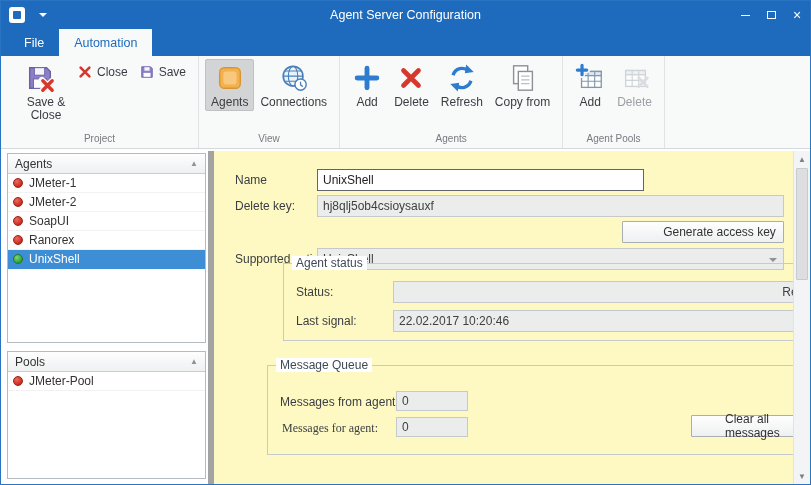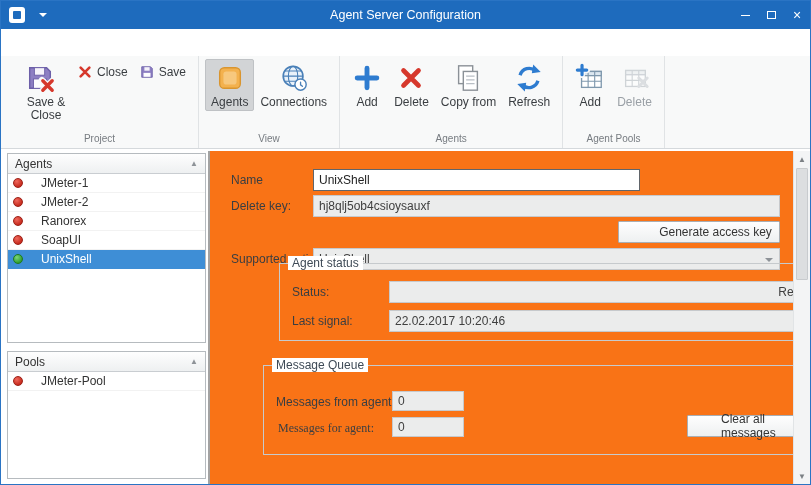--- a/index.html
+++ b/index.html
@@ -35,28 +35,28 @@
   .bigbtn.disabled .lbl { color:#9aa0a6; }
   .icon32 svg { display:block; }
   .smallcol { display:flex; flex-direction:row; gap:3px; margin-left:2px; margin-top:4px; }
   .smallbtn { display:flex; align-items:center; gap:5px; padding:2px 6px 2px 3px; font-size:12px; color:#3a3e42; border-radius:2px; }
   .icon16 svg { display:block; }
 
   
   .listbox { position:absolute; background:#fff; border:1px solid #b6bbbf; overflow:hidden; }
   .list-header { height:20px; background:linear-gradient(#fefefe,#eef0f1); border-bottom:1px solid #c9cdd1; display:flex; align-items:center; padding:0 7px; color:#333; }
   .sort-asc { margin-left:auto; font-size:8px; color:#8e9398; }
-  .listrow { height:19px; display:flex; align-items:center; gap:18px; padding-left:5px; border-bottom:1px solid #f2f2f2; color:#333; }
+  .listrow { height:19px; display:flex; align-items:center; gap:6px; padding-left:5px; border-bottom:1px solid #f2f2f2; color:#333; }
   .listrow.selected { background:#3e8ed6; color:#fff; border-bottom-color:#3e8ed6; }
   .dot { width:10px; height:10px; border-radius:50%; flex:none; }
   .dot.offline { background:radial-gradient(circle at 35% 30%, #f0685c, #c62b1e 72%); border:1px solid #9c2117; }
   .dot.online { background:radial-gradient(circle at 35% 30%, #7bd67b, #2f9e2f 72%); border:1px solid #1f7a1f; }
 
   
-  .formpanel { position:absolute; left:207px; top:150px; width:585px; height:333px; background:#f97316; border-left:2px solid #a3a3a3; }
+  .formpanel { position:absolute; left:207px; top:150px; width:585px; height:333px; background:#fef9c3; border-left:6px solid #a3a3a3; }
   .flabel { position:absolute; font-size:12px; color:#3a3e42; line-height:14px; white-space:nowrap; }
   .tbox { position:absolute; height:22px; background:#fff; border:1px solid #61656a; display:flex; align-items:center; padding:0 5px; font-size:12px; color:#222; }
   .tbox.readonly { background:#ebecec; border:1px solid #c6c9cc; color:#404040; }
   .tbox .val { overflow:hidden; white-space:nowrap; }
   .combo-arrow { position:absolute; right:6px; top:9px; width:0; height:0; border-left:4px solid transparent; border-right:4px solid transparent; border-top:4px solid #8d9297; }
   .btn { position:absolute; height:22px; background:linear-gradient(#fefefe,#eef0f1); border:1px solid #a9aeb3; border-radius:1px; display:flex; align-items:center; justify-content:center; font-size:12px; color:#333;padding-left:33px; }
   .groupbox { position:absolute; border:1px solid #c6cacd; }
   .gtitle { position:absolute; top:-8px; left:8px; background:#fff; padding:0 4px; font-size:12px; color:#3e4a56; }
 
   
@@ -83,20 +83,24 @@
         </div>
       <div class="win-btn">
           <span class="max-glyph"></span>
         </div>
       <div class="win-btn">
           <span class="close-glyph">×</span>
         </div>
     </div>
   </div>
 
+  <div class="tabstrip">
+    <div class="tab">File</div>
+    <div class="tab active">Automation</div>
+  </div>
 
   <div class="ribbon">
 
     <div class="rgroup">
       <div class="rgroup-content">
         <div class="bigbtn">
           <span class="icon32">
             <svg viewBox="0 0 32 32" width="30" height="30">
               <path d="M5 5 h18 l4 4 v18 h-22 z" fill="#8d7fc3" stroke="#6c5fa8" stroke-width="1.5"></path>
               <rect x="10" y="5" width="11" height="8" fill="#f5f3fa" stroke="#6c5fa8"></rect>
@@ -172,37 +176,37 @@
           <span class="icon32">
             <svg viewBox="0 0 32 32" width="30" height="30">
               <path d="M8 8 L24 24 M24 8 L8 24" stroke="#d6382c" stroke-width="5" stroke-linecap="round"></path>
             </svg>
           </span>
           <span class="lbl">Delete</span>
         </div>
         <div class="bigbtn">
           <span class="icon32">
             <svg viewBox="0 0 32 32" width="30" height="30">
-              <rect x="6" y="3" width="15" height="19" fill="#fff" stroke="#8b9197" stroke-width="1.5"></rect>
-              <rect x="11" y="9" width="15" height="20" fill="#fff" stroke="#8b9197" stroke-width="1.5"></rect>
-              <path d="M14 14 h9 M14 18 h9 M14 22 h9" stroke="#b9bfc5" stroke-width="1.3"></path>
-            </svg>
-          </span>
-          <span class="lbl">Copy from</span>
-        </div>
-        <div class="bigbtn">
-          <span class="icon32">
-            <svg viewBox="0 0 32 32" width="30" height="30">
               <path d="M6.5 13 A10 10 0 0 1 23 8.5" fill="none" stroke="#2e7cd0" stroke-width="3.6"></path>
               <polygon points="20.5,1.5 28.5,9.5 19,11" fill="#2e7cd0"></polygon>
               <path d="M25.5 19 A10 10 0 0 1 9 23.5" fill="none" stroke="#2e7cd0" stroke-width="3.6"></path>
               <polygon points="11.5,30.5 3.5,22.5 13,21" fill="#2e7cd0"></polygon>
             </svg>
           </span>
           <span class="lbl">Refresh</span>
+        </div>
+        <div class="bigbtn">
+          <span class="icon32">
+            <svg viewBox="0 0 32 32" width="30" height="30">
+              <rect x="6" y="3" width="15" height="19" fill="#fff" stroke="#8b9197" stroke-width="1.5"></rect>
+              <rect x="11" y="9" width="15" height="20" fill="#fff" stroke="#8b9197" stroke-width="1.5"></rect>
+              <path d="M14 14 h9 M14 18 h9 M14 22 h9" stroke="#b9bfc5" stroke-width="1.3"></path>
+            </svg>
+          </span>
+          <span class="lbl">Copy from</span>
         </div>
       </div>
       <div class="rgroup-label">Agents</div>
     </div>
 
     <div class="rgroup">
       <div class="rgroup-content">
         <div class="bigbtn">
           <span class="icon32">
             <svg viewBox="0 0 32 32" width="30" height="30">
@@ -239,25 +243,25 @@
     <div class="listrow">
       <span class="dot offline"></span>
       <span>JMeter-1</span>
     </div>
     <div class="listrow">
       <span class="dot offline"></span>
       <span>JMeter-2</span>
     </div>
     <div class="listrow">
       <span class="dot offline"></span>
+      <span>SoapUI</span>
+    </div>
+    <div class="listrow">
+      <span class="dot offline"></span>
       <span>Ranorex</span>
-    </div>
-    <div class="listrow">
-      <span class="dot offline"></span>
-      <span>SoapUI</span>
     </div>
     <div class="listrow selected">
       <span class="dot online"></span>
       <span>UnixShell</span>
     </div>
   </div>
 
   <div class="listbox" style="left:6px; top:350px; width:199px; height:128px;">
     <div class="list-header">
       <span>Pools</span>

